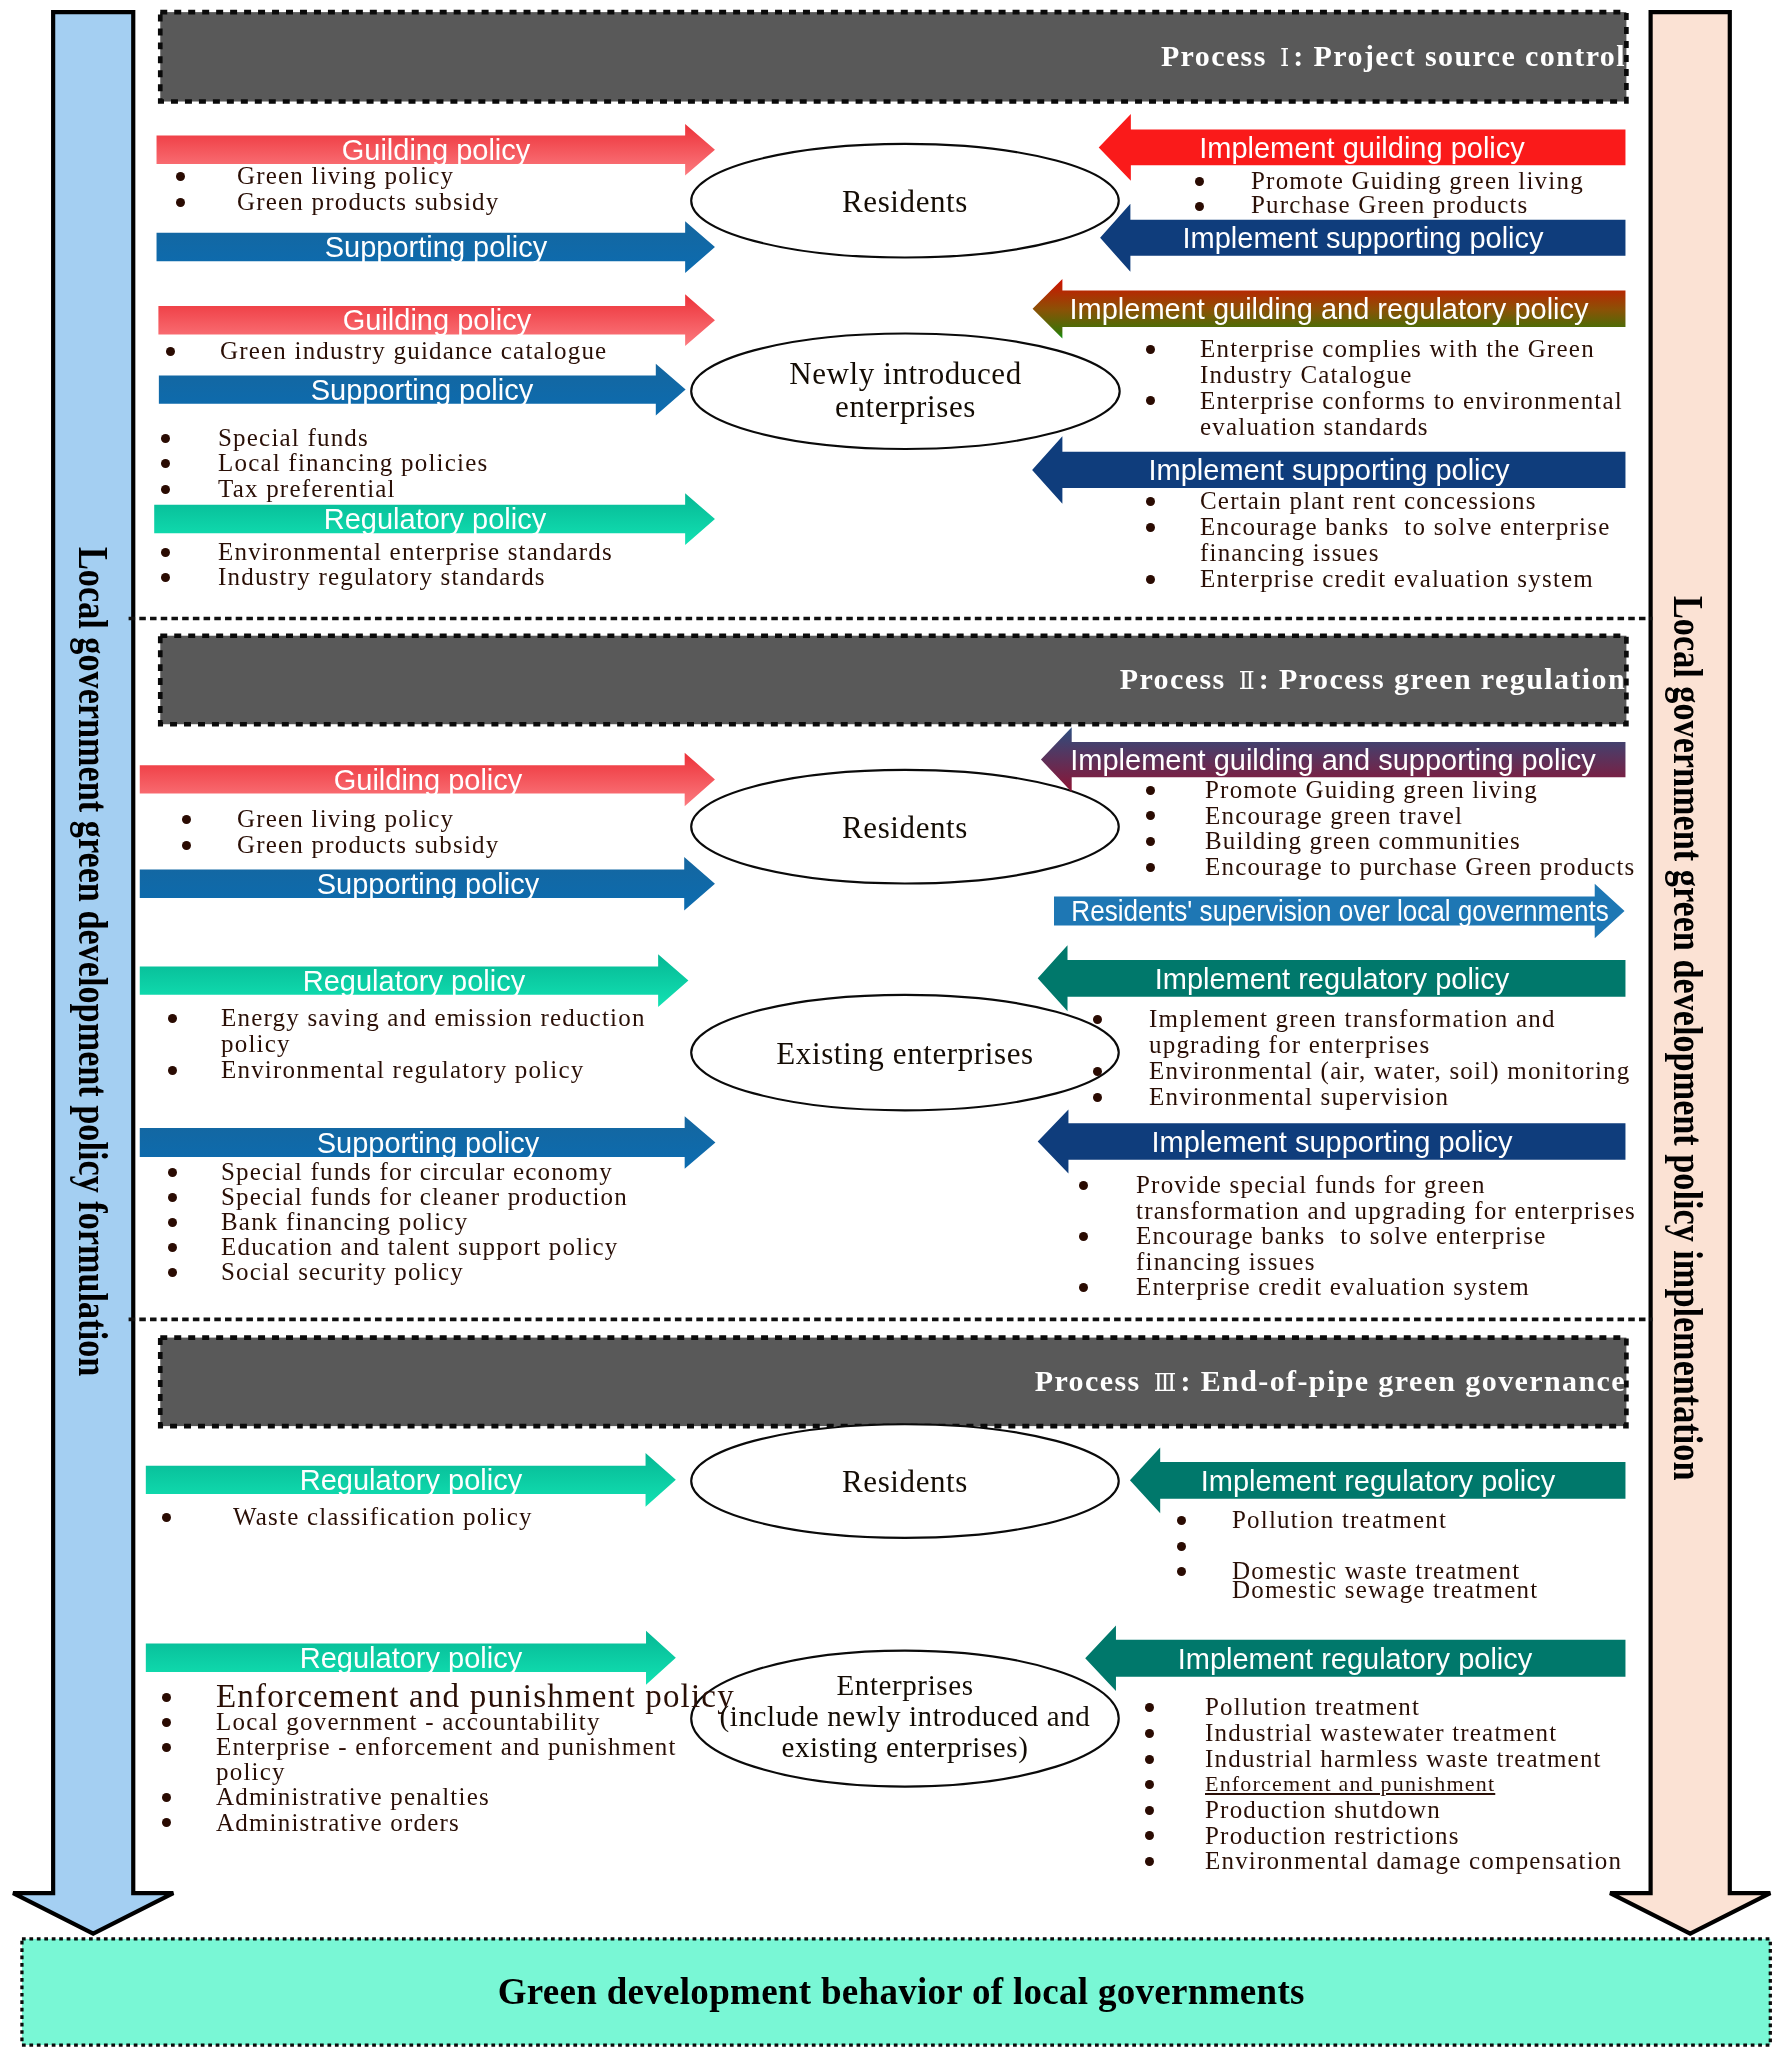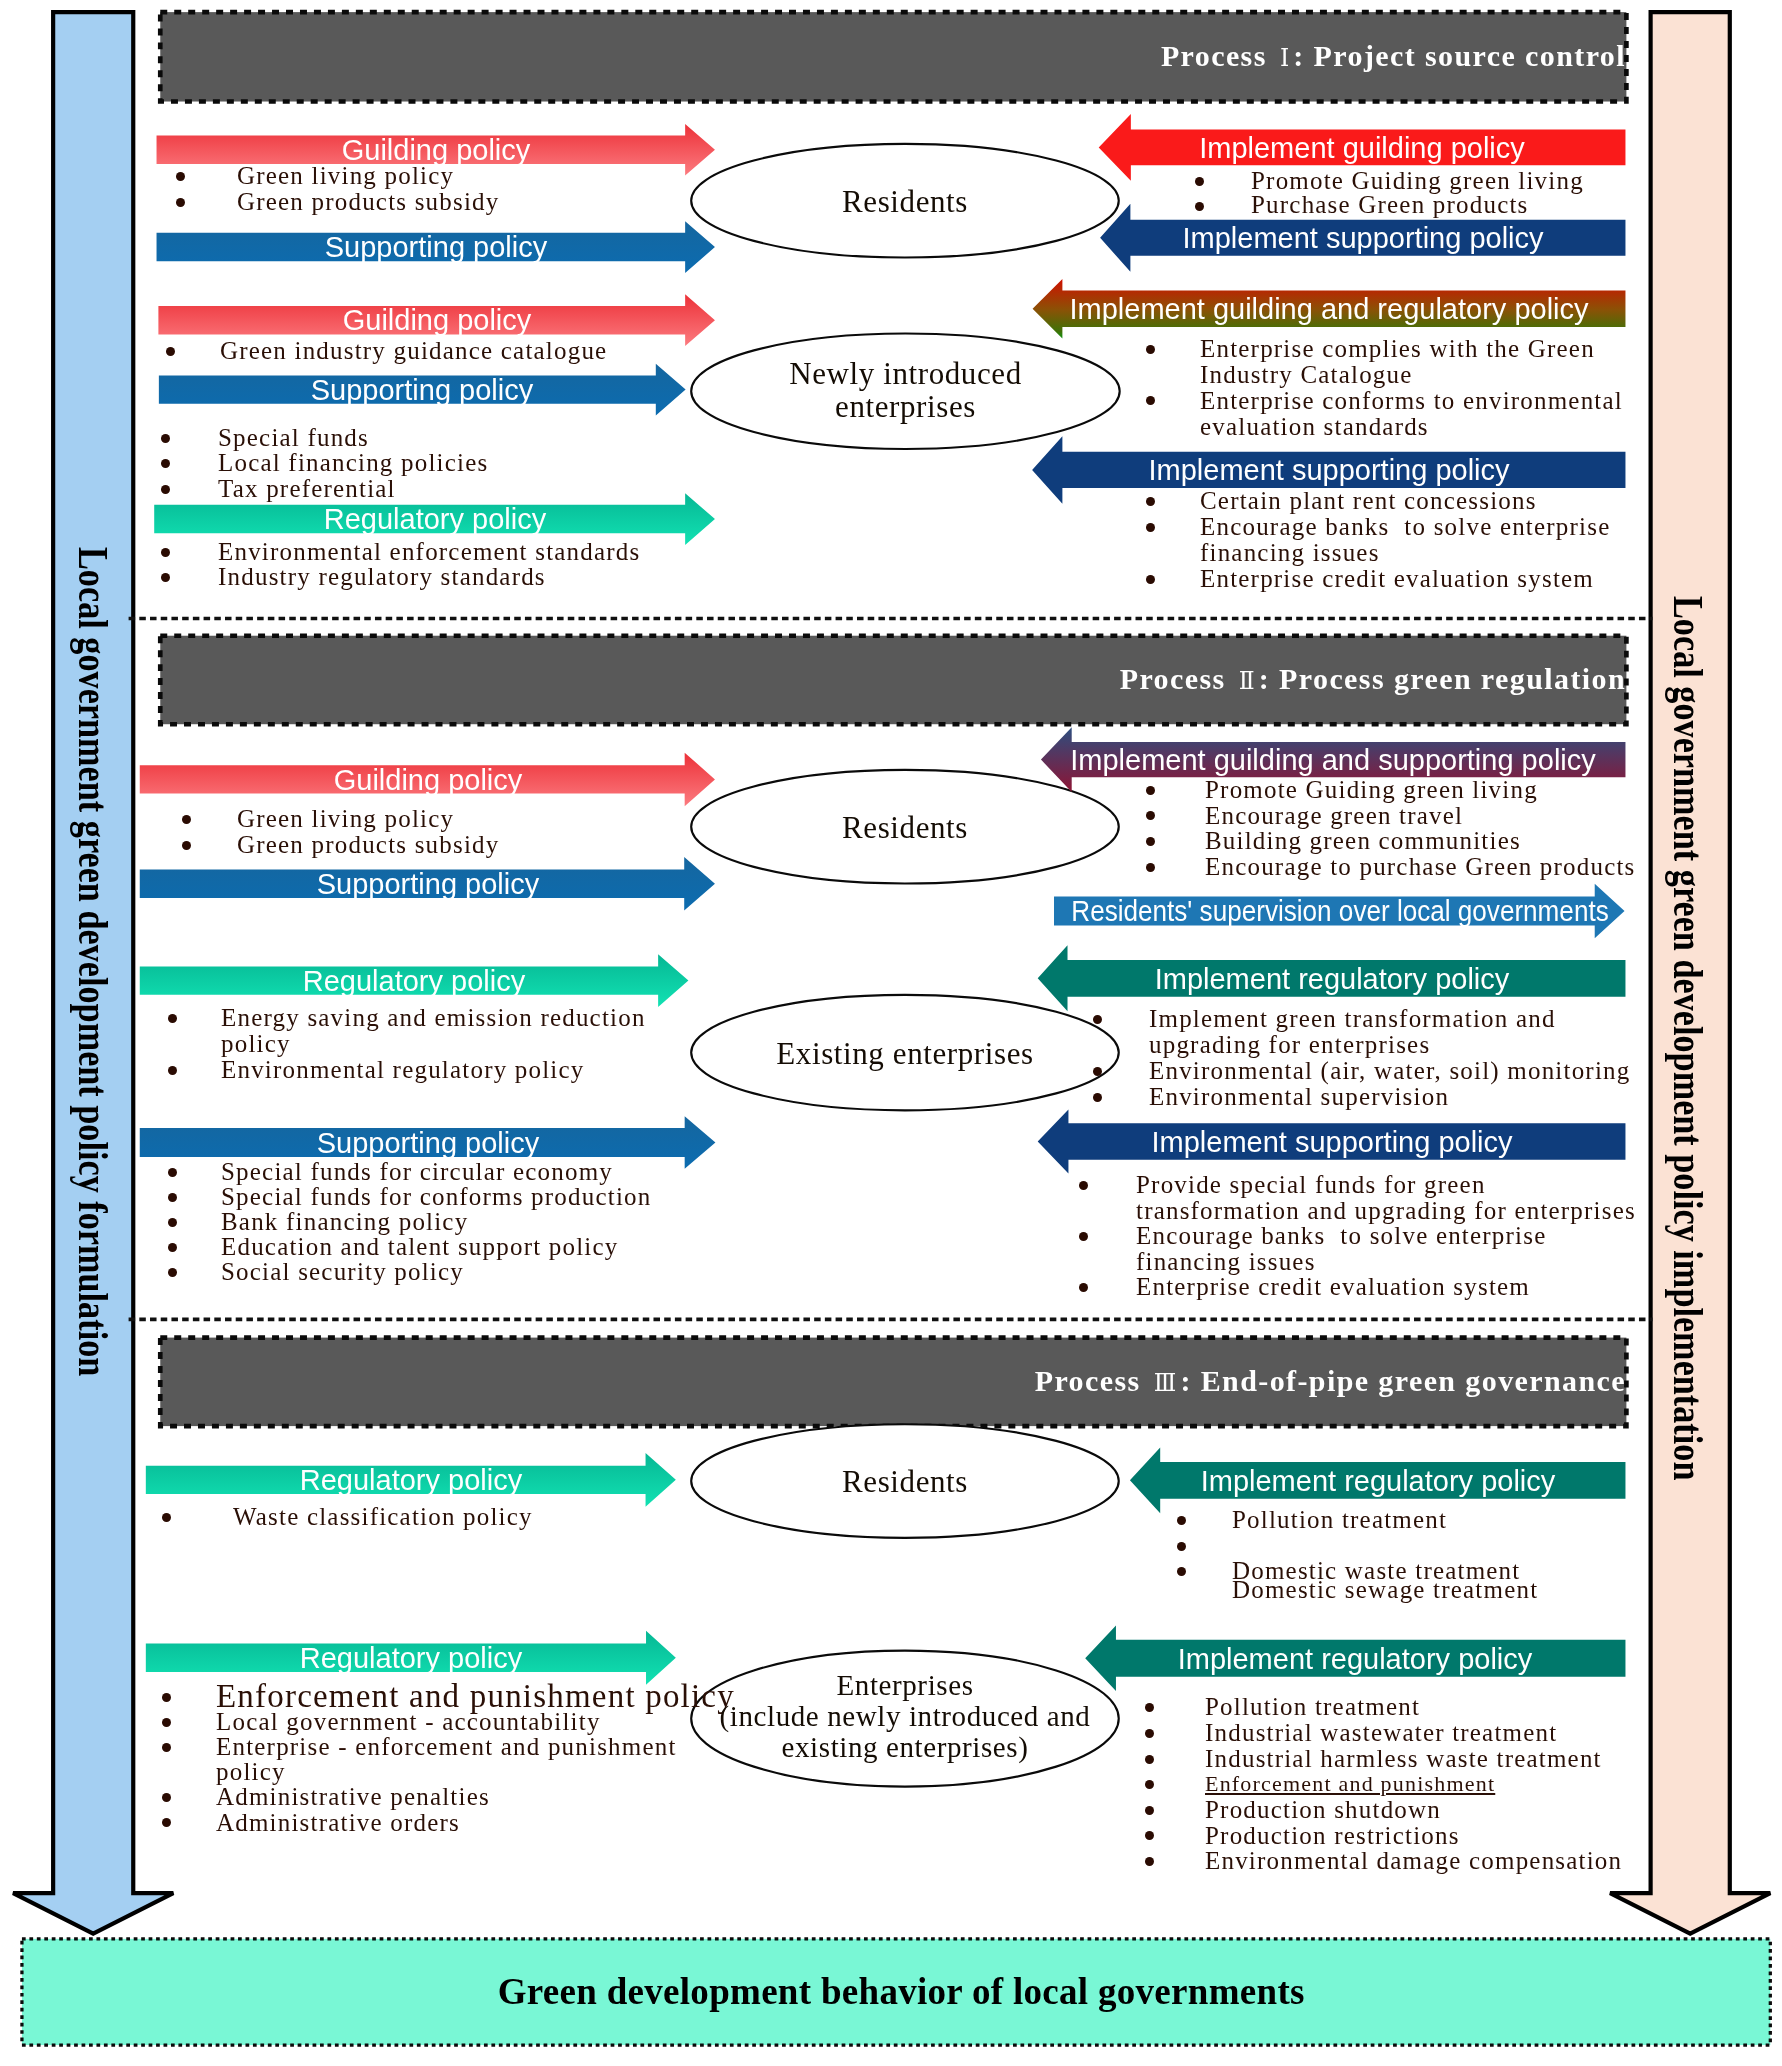--- a/index.html
+++ b/index.html
@@ -129,21 +129,21 @@
 <div>
   <span class="dot" style="left:161px;top:434px;width:9.3px;height:9.3px;"></span>
   <div class="bul" style="left:218px;top:425px;font-size:25px;line-height:26px;">Special funds</div>
   <span class="dot" style="left:161px;top:459px;width:9.3px;height:9.3px;"></span>
   <div class="bul" style="left:218px;top:450px;font-size:25px;line-height:26px;">Local financing policies</div>
   <span class="dot" style="left:161px;top:485px;width:9.3px;height:9.3px;"></span>
   <div class="bul" style="left:218px;top:476px;font-size:25px;line-height:26px;">Tax preferential</div>
 </div>
 <div>
   <span class="dot" style="left:161px;top:548px;width:9.3px;height:9.3px;"></span>
-  <div class="bul" style="left:218px;top:539px;font-size:25px;line-height:25px;">Environmental enforcement standards</div>
+  <div class="bul" style="left:218px;top:539px;font-size:25px;line-height:25px;">Environmental enterprise standards</div>
   <span class="dot" style="left:161px;top:573px;width:9.3px;height:9.3px;"></span>
   <div class="bul" style="left:218px;top:564px;font-size:25px;line-height:25px;">Industry regulatory standards</div>
 </div>
 <div>
   <span class="dot" style="left:1146px;top:345px;width:9.3px;height:9.3px;"></span>
   <div class="bul" style="left:1200px;top:336px;font-size:25px;line-height:26px;">Enterprise complies with the Green
 Industry Catalogue</div>
   <span class="dot" style="left:1146px;top:396px;width:9.3px;height:9.3px;"></span>
   <div class="bul" style="left:1200px;top:388px;font-size:25px;line-height:26px;">Enterprise conforms to environmental
 evaluation standards</div>
@@ -177,21 +177,21 @@
   <span class="dot" style="left:168px;top:1014px;width:9.3px;height:9.3px;"></span>
   <div class="bul" style="left:221px;top:1005px;font-size:25px;line-height:26px;">Energy saving and emission reduction
 policy</div>
   <span class="dot" style="left:168px;top:1066px;width:9.3px;height:9.3px;"></span>
   <div class="bul" style="left:221px;top:1057px;font-size:25px;line-height:26px;">Environmental regulatory policy</div>
 </div>
 <div>
   <span class="dot" style="left:168px;top:1168px;width:9.3px;height:9.3px;"></span>
   <div class="bul" style="left:221px;top:1159px;font-size:25px;line-height:25px;">Special funds for circular economy</div>
   <span class="dot" style="left:168px;top:1193px;width:9.3px;height:9.3px;"></span>
-  <div class="bul" style="left:221px;top:1184px;font-size:25px;line-height:25px;">Special funds for conforms production</div>
+  <div class="bul" style="left:221px;top:1184px;font-size:25px;line-height:25px;">Special funds for cleaner production</div>
   <span class="dot" style="left:168px;top:1218px;width:9.3px;height:9.3px;"></span>
   <div class="bul" style="left:221px;top:1209px;font-size:25px;line-height:25px;">Bank financing policy</div>
   <span class="dot" style="left:168px;top:1243px;width:9.3px;height:9.3px;"></span>
   <div class="bul" style="left:221px;top:1234px;font-size:25px;line-height:25px;">Education and talent support policy</div>
   <span class="dot" style="left:168px;top:1268px;width:9.3px;height:9.3px;"></span>
   <div class="bul" style="left:221px;top:1259px;font-size:25px;line-height:25px;">Social security policy</div>
 </div>
 <div>
   <span class="dot" style="left:1093px;top:1015px;width:9.3px;height:9.3px;"></span>
   <div class="bul" style="left:1149px;top:1006px;font-size:25px;line-height:26px;">Implement green transformation and

